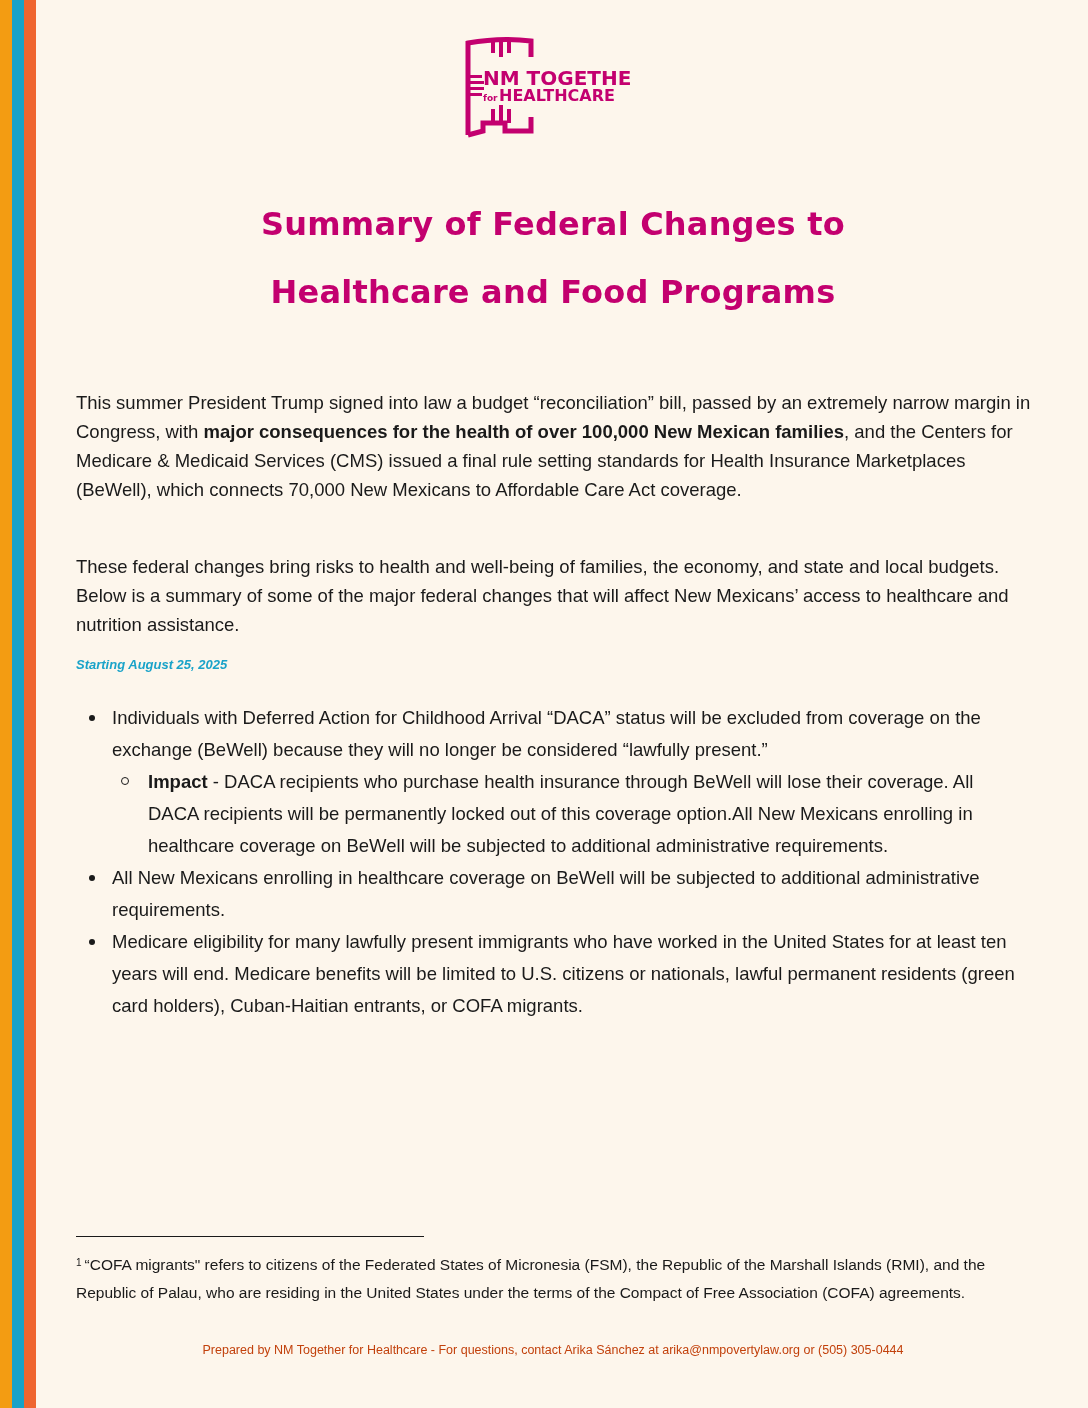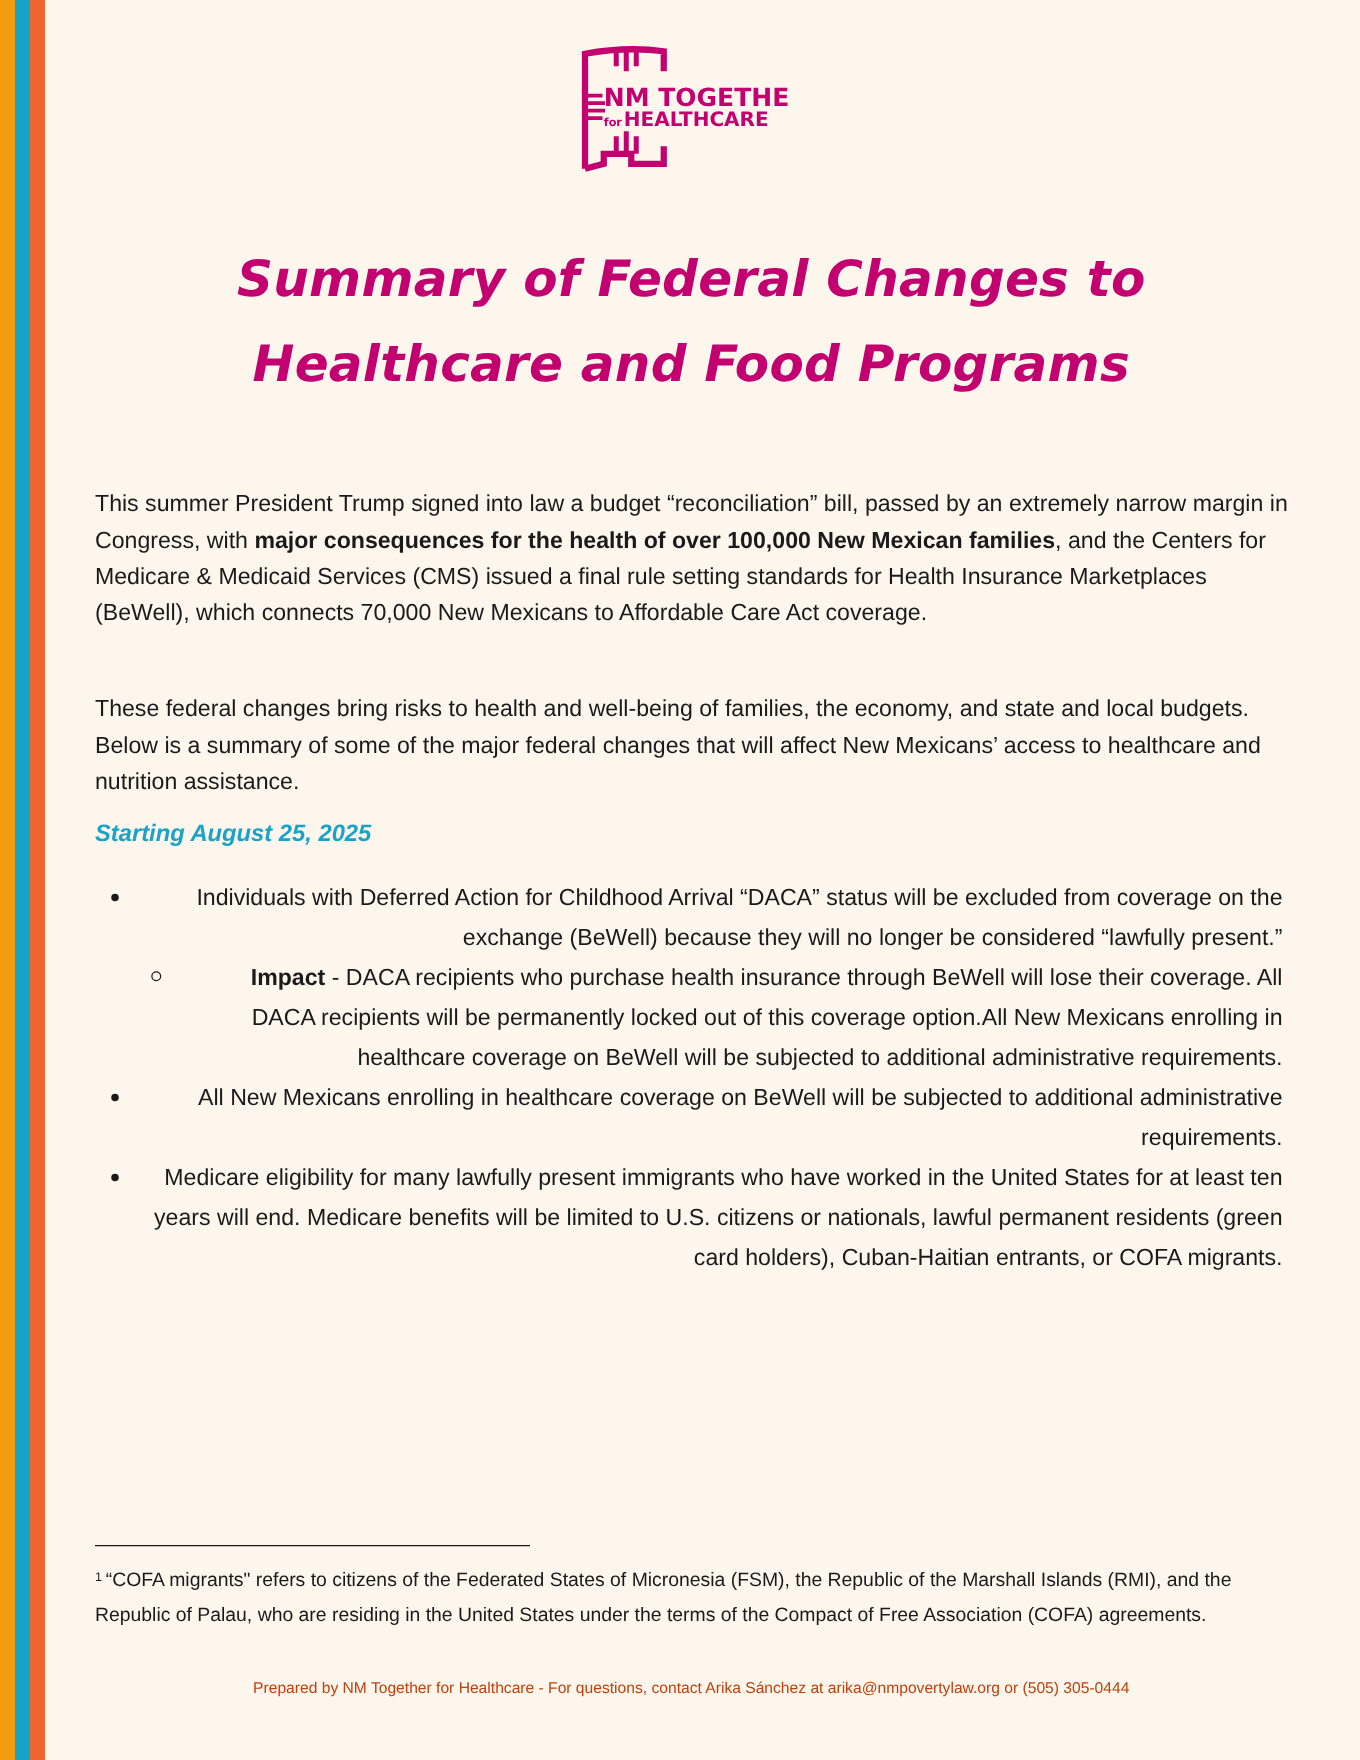--- a/index.html
+++ b/index.html
@@ -14,37 +14,37 @@
     .stripe.s2 { left: 12px; background: #18a2c8; }
     .stripe.s3 { left: 24px; width: 12px; background: #ef6530; }
 
     .logo { position: absolute; left: 461px; top: 35px; width: 170px; height: 104px; }
     .logo svg { width: 100%; height: 100%; display: block; }
 
     .title {
       position: absolute; left: 0; right: 0; top: 190px;
       text-align: center; color: #c3006f;
       font-family: "DejaVu Sans", sans-serif;
-      font-weight: bold; font-style: italic;
-      font-size: 40px; line-height: 68px; margin-left: 18px;
+      font-weight: bold; 
+      font-size: 32px; line-height: 68px; margin-left: 18px;
     }
     .title div { letter-spacing: 0.2px; }
 
     .content { position: absolute; left: 76px; width: 960px; font-size: 18.5px; line-height: 29px; }
     .p1 { top: 388px; }
     .p2 { top: 552px; }
     .content p { margin: 0; }
     .bold { font-weight: bold; }
 
     .section-heading {
       position: absolute; left: 76px; top: 657px;
-      color: #1aa3c9; font-weight: bold; font-style: italic; font-size: 19px;
+      color: #1aa3c9; font-weight: bold; font-style: italic; font-size: 13px;
     }
 
-    ul.main { position: absolute; left: 76px; top: 702px; width: 950px; margin: 0; padding: 0; list-style: none; font-size: 18.5px; line-height: 32px; text-align: right; }
+    ul.main { position: absolute; left: 76px; top: 702px; width: 950px; margin: 0; padding: 0; list-style: none; font-size: 18.5px; line-height: 32px; }
     ul.main > li { position: relative; padding-left: 36px; }
     ul.main > li::before { content: ""; position: absolute; left: 13px; top: 13px; width: 6px; height: 6px; border-radius: 50%; background: #1a1a1a; }
     ul.sub { margin: 0; padding: 0; list-style: none; }
     ul.sub > li { position: relative; padding-left: 36px; }
     ul.sub > li::before { content: ""; position: absolute; left: 9px; top: 11px; width: 6px; height: 6px; border-radius: 50%; border: 1.5px solid #1a1a1a; }
     .impact { font-weight: bold; }
 
     .fn-rule { position: absolute; left: 76px; top: 1236px; width: 348px; height: 0; border-top: 1.5px solid #1a1a1a; }
     .footnote { position: absolute; left: 76px; top: 1251px; width: 950px; font-size: 15.5px; line-height: 28px; }
     .footnote sup { font-size: 10px; vertical-align: top; position: relative; top: -2px; margin-right: 3px; }

